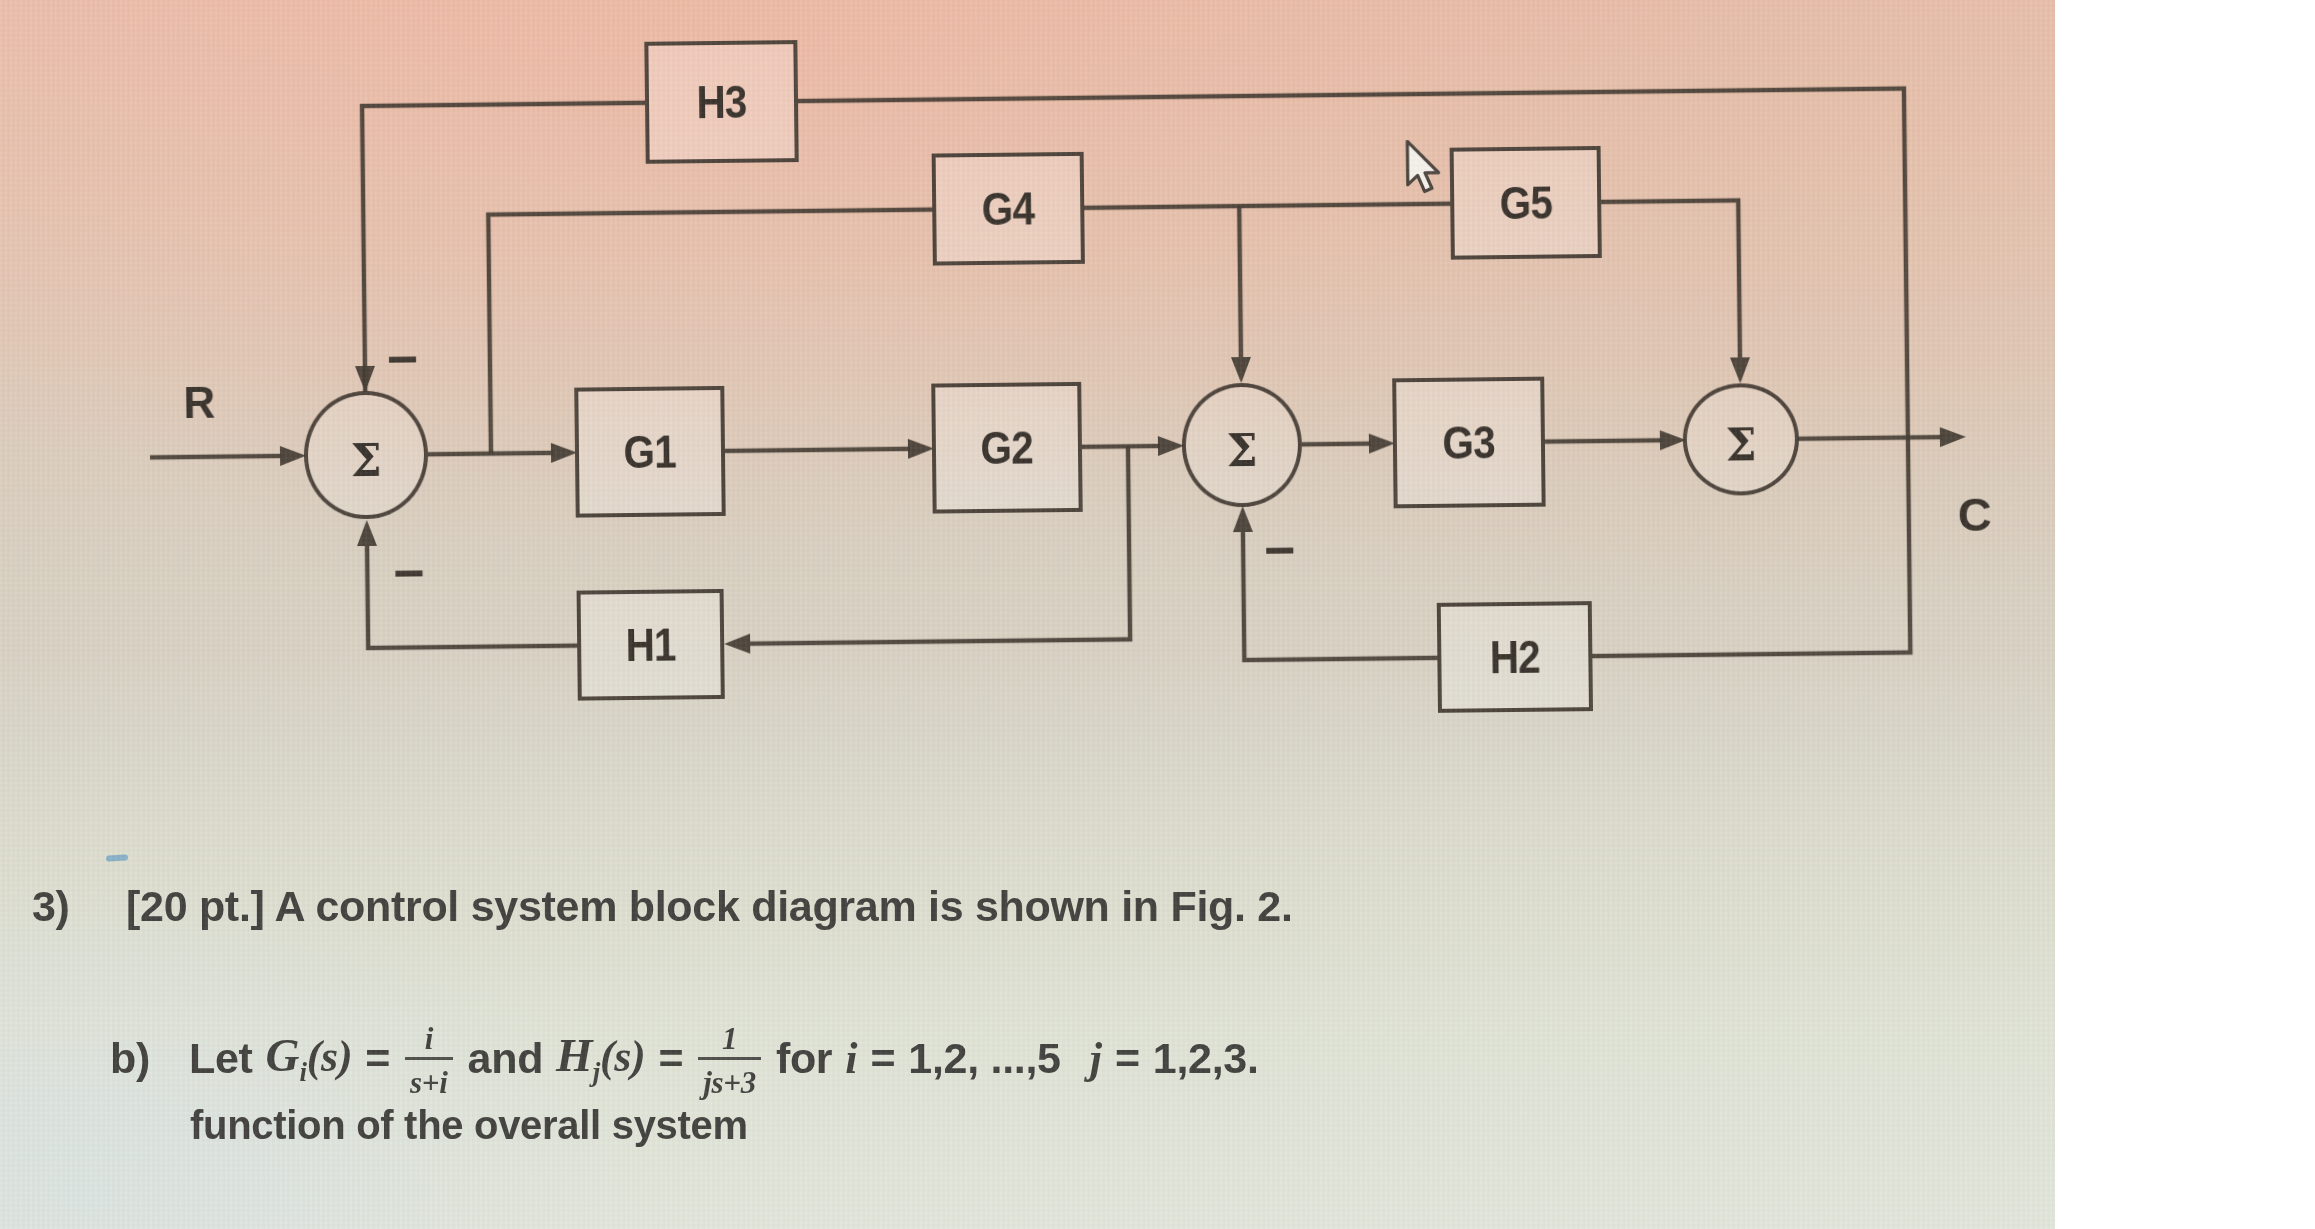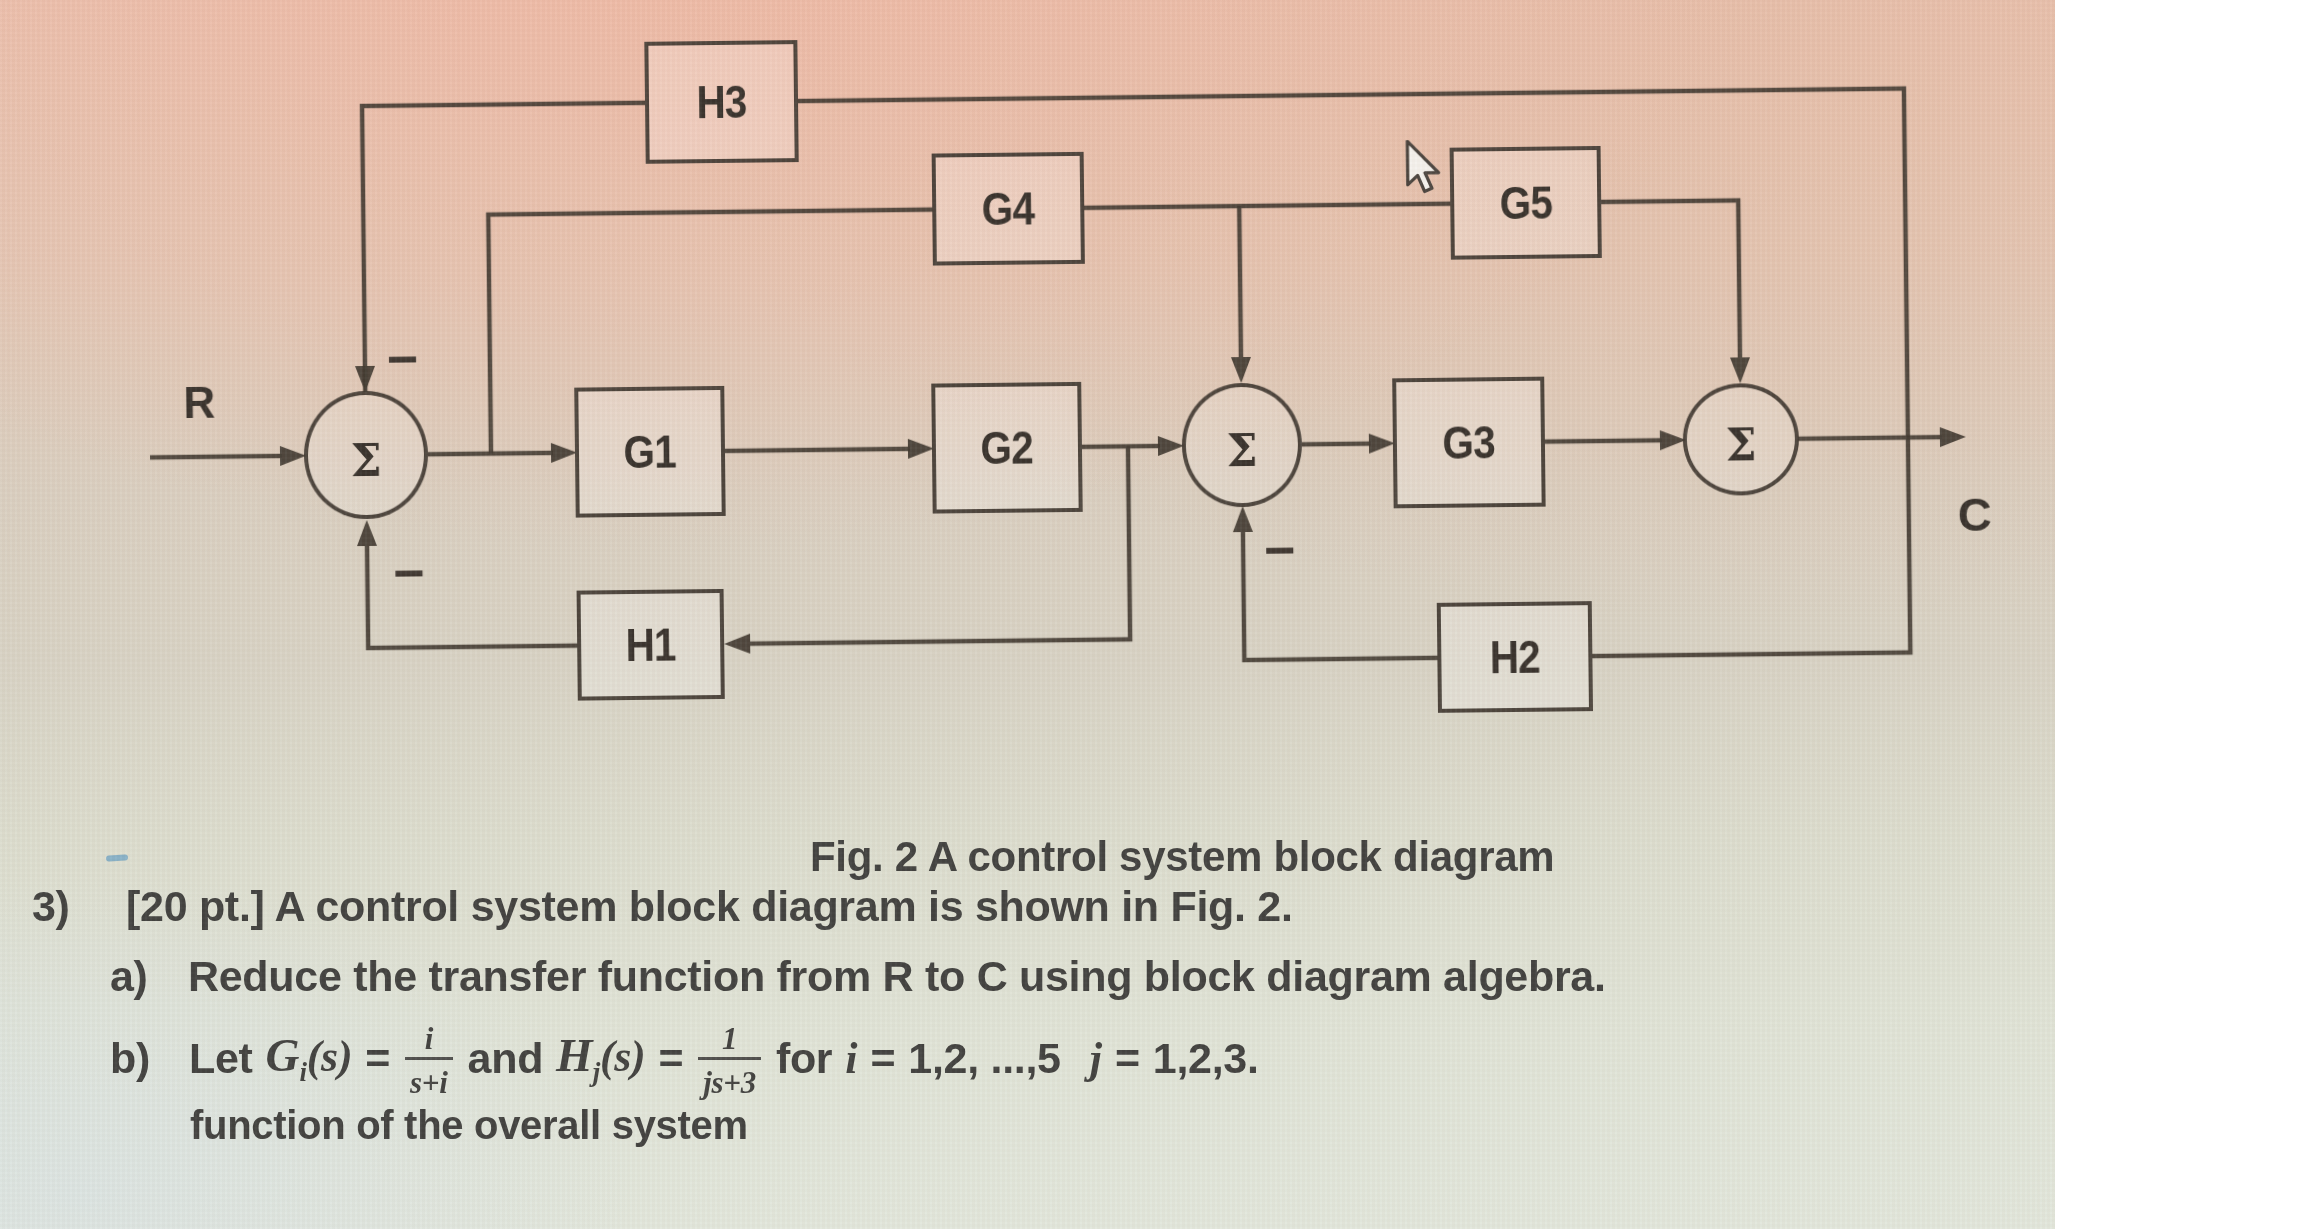--- a/index.html
+++ b/index.html
@@ -158,29 +158,25 @@
 
     <svg id="cursor" style="left:1408px;top:152px;" width="44" height="62" viewBox="0 0 35 50">
       <path d="M2 1 L2 36 L10 28.5 L15.5 41.5 L21.5 39 L16 26.5 L27 26.5 Z" fill="#f4f1ec" stroke="#47403a" stroke-width="2.6" stroke-linejoin="round"></path>
     </svg>
   </div>
 
   <div class="blue-smudge"></div>
 
   <div id="textblock">
 
-    <div class="tline caption" style="left:810px;top:833px;">Fig. 2 A control system block diagram</div>
 
     <div class="tline" style="left:32px;top:882px;">
       <span class="tlabel" style="width:94px;">3)</span><span>[20 pt.] A control system block diagram is shown in Fig. 2.</span>
     </div>
 
-    <div class="tline" style="left:110px;top:952px;">
-      <span class="tlabel" style="width:78px;">a)</span><span>Reduce the transfer function from R to C using block diagram algebra.</span>
-    </div>
 
     <div class="tline brow" style="left:110px;top:1012px;height:92px;">
       <span class="tlabel" style="width:66px;">b)</span>
       <span>Let</span>
       <span><span class="mi">G</span><span class="msub">i</span><span class="margs">(s)</span></span>
       <span>=</span>
       <span class="frac">
         <span class="num">i</span>
         <span class="den">s+i</span>
       </span>

